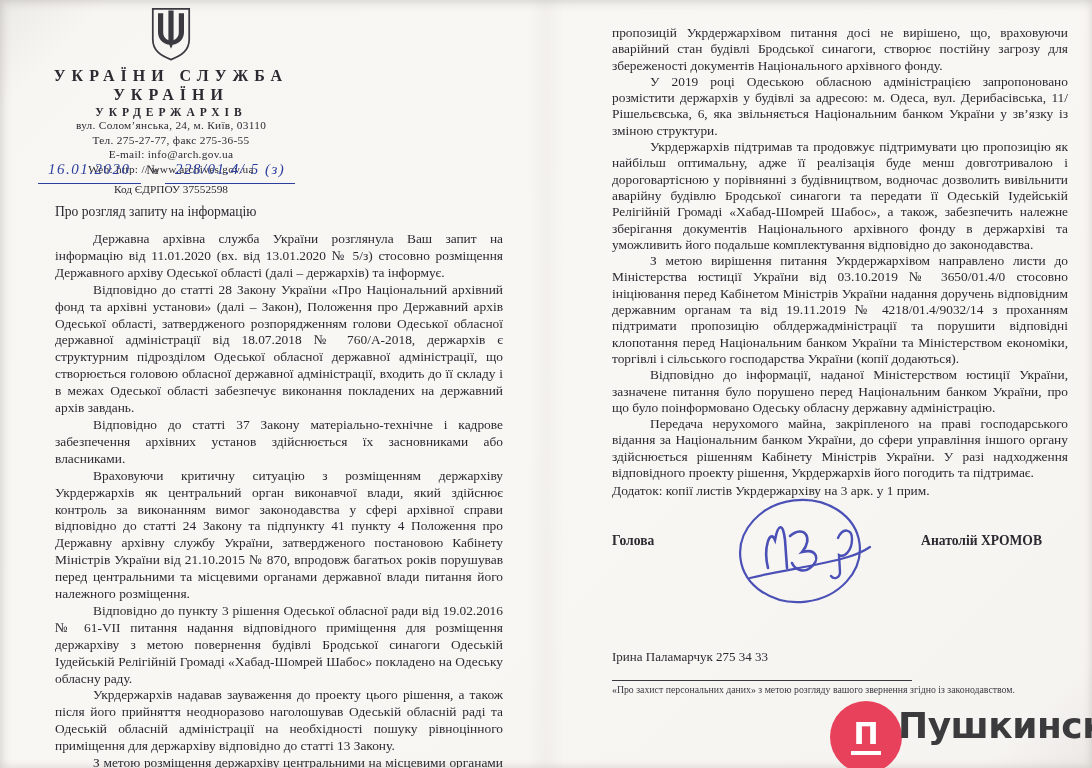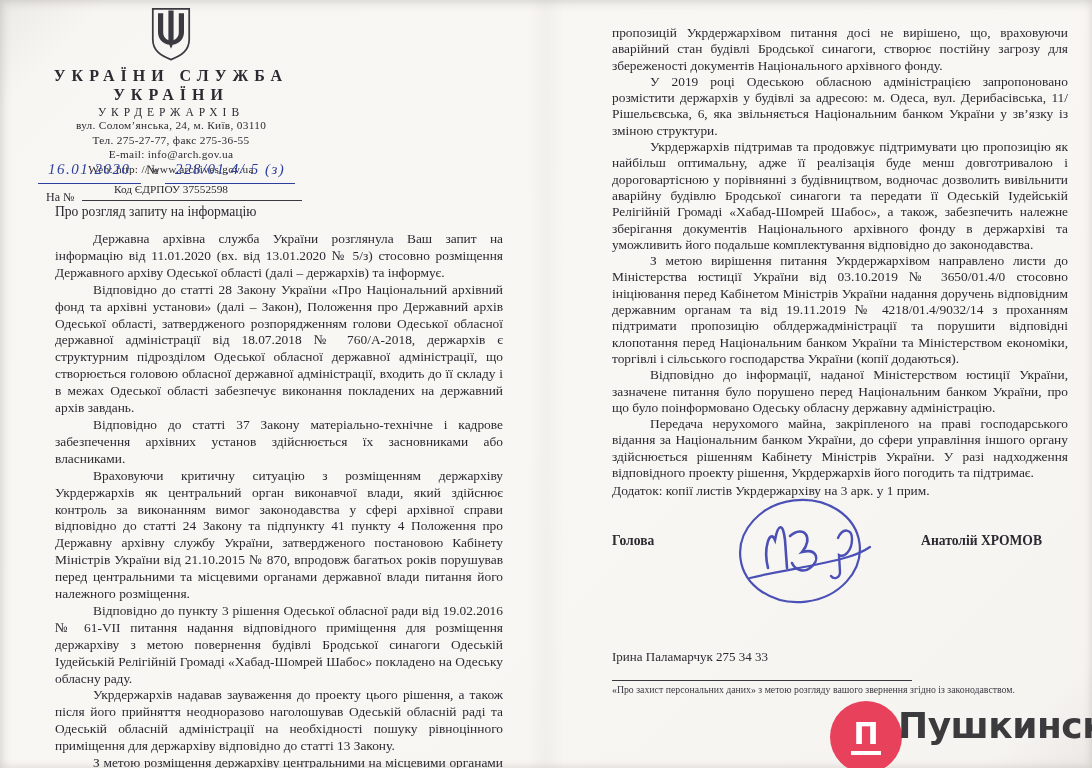--- a/index.html
+++ b/index.html
@@ -8,21 +8,21 @@
     background:linear-gradient(135deg,#eceae6 0%,#f8f6f3 6%,#f9f7f4 50%,#f6f4f1 94%,#ebe8e4 100%);
     box-shadow:inset 3px 3px 10px rgba(60,55,50,.14), inset -2px -2px 8px rgba(60,55,50,.08);
     font-family:"Liberation Serif",serif;color:#2b2a31;
   }
   .seam{position:absolute;left:528px;top:0;width:36px;height:768px;
     background:linear-gradient(90deg,rgba(120,115,110,0) 0%,rgba(120,115,110,.05) 50%,rgba(120,115,110,0) 100%);}
   
   .letterhead{position:absolute;left:50px;top:6px;width:242px;text-align:center;}
   .shield{display:block;margin:0 auto 4px auto;}
   .lh-big{font-weight:bold;font-size:16px;letter-spacing:6px;line-height:19px;}
-  .lh-short{font-weight:normal;font-size:11.5px;letter-spacing:5px;margin-top:2px;}
+  .lh-short{font-weight:bold;font-size:11.5px;letter-spacing:5px;margin-top:2px;}
   .lh-small{font-size:11.3px;line-height:13.5px;letter-spacing:.3px;margin-top:1px;}
   .lh-code{font-size:11.3px;margin-top:7px;}
   
   .refline{position:absolute;left:38px;top:161px;font-size:15px;white-space:nowrap;}
   .hand{font-style:italic;color:var(--handwriting,#2c3f9e);letter-spacing:1.5px;font-family:"DejaVu Serif",serif;}
   .hw-underline{border-bottom:1.5px solid var(--handwriting,#2c3f9e);padding:0 10px 5px 10px;display:inline-block;font-family:Liberation Serif, serif;}
   .no-symbol{font-size:13px;color:#2b2a31;margin:0 6px;}
   .naline{position:absolute;left:46px;top:190px;font-size:12px;}
   .naline .rule{display:inline-block;width:220px;border-bottom:1.2px solid #3a3940;margin-left:8px;vertical-align:baseline;}
   .subject{position:absolute;left:55px;top:204px;font-size:13.6px;}
@@ -67,23 +67,20 @@
     <div class="lh-small">вул. Солом’янська, 24, м. Київ, 03110</div>
     <div class="lh-small">Тел. 275-27-77, факс 275-36-55</div>
     <div class="lh-small">E-mail: info@arch.gov.ua</div>
     <div class="lh-small">Web: http: // www.archives.gov.ua</div>
     <div class="lh-code">Код ЄДРПОУ 37552598</div>
   </div>
 
   <div class="refline">
     <span class="hand hw-underline">16.01.2020</span><span class="no-symbol">№</span><span class="hand hw-underline">228/01.4/ 5 (з)</span>
   </div>
-  <div class="naline">
-    <span>На №</span><span class="rule"></span>
-  </div>
   <div class="subject">Про розгляд запиту на інформацію</div>
 
   <div id="body1" class="bodycol">
     <p>Державна архівна служба України розглянула Ваш запит на інформацію від 11.01.2020 (вх. від 13.01.2020 № 5/з) стосовно розміщення Державного архіву Одеської області (далі – держархів) та інформує.</p>
     <p>Відповідно до статті 28 Закону України «Про Національний архівний фонд та архівні установи» (далі – Закон), Положення про Державний архів Одеської області, затвердженого розпорядженням голови Одеської обласної державної адміністрації від 18.07.2018 № 760/А-2018, держархів є структурним підрозділом Одеської обласної державної адміністрації, що створюється головою обласної державної адміністрації, входить до її складу і в межах Одеської області забезпечує виконання покладених на державний архів завдань.</p>
     <p>Відповідно до статті 37 Закону матеріально-технічне і  кадрове забезпечення архівних установ здійснюється їх засновниками або власниками.</p>
     <p>Враховуючи критичну ситуацію з розміщенням держархіву Укрдержархів як центральний орган виконавчої влади, який здійснює контроль за виконанням вимог законодавства у сфері архівної справи  відповідно до статті 24 Закону та підпункту 41 пункту 4 Положення про Державну архівну службу України, затвердженого постановою Кабінету Міністрів України від 21.10.2015 № 870, впродовж багатьох років порушував  перед центральними та місцевими органами державної влади питання його належного розміщення.</p>
     <p>Відповідно до пункту 3 рішення Одеської обласної ради від 19.02.2016 № 61-VII питання надання відповідного приміщення для розміщення держархіву з метою повернення будівлі Бродської синагоги Одеській Іудейській Релігійній Громаді «Хабад-Шомрей Шабос» покладено на Одеську обласну раду.</p>
     <p>Укрдержархів надавав зауваження до проекту цього рішення, а також після його прийняття неодноразово наголошував Одеській обласній раді та Одеській обласній адміністрації на необхідності пошуку рівноцінного приміщення для держархіву відповідно до статті 13 Закону.</p>
     <p>З метою розміщення держархіву центральними на місцевими органами державної влади розглядались різні варіанти вирішення питання, зокрема: здійснювався пошук придатної для держархіву будівлі в місті Одеса, розглядалась можливість зведення добудови до корпусу № 2 держархіву, а також будівництво нової спеціалізованої будівлі. Попри підтримку цих</p>

